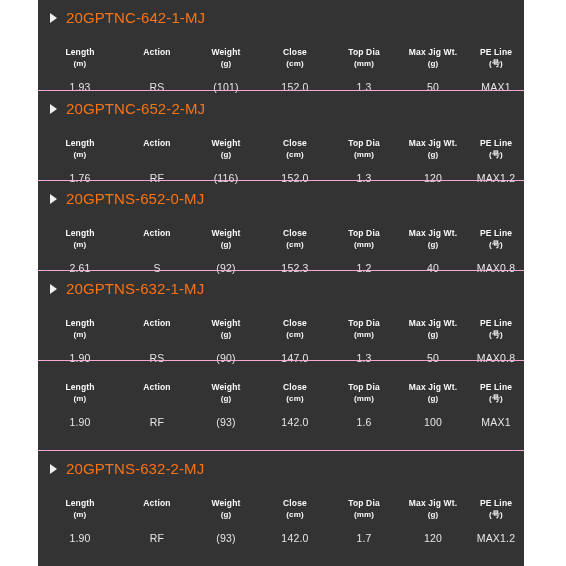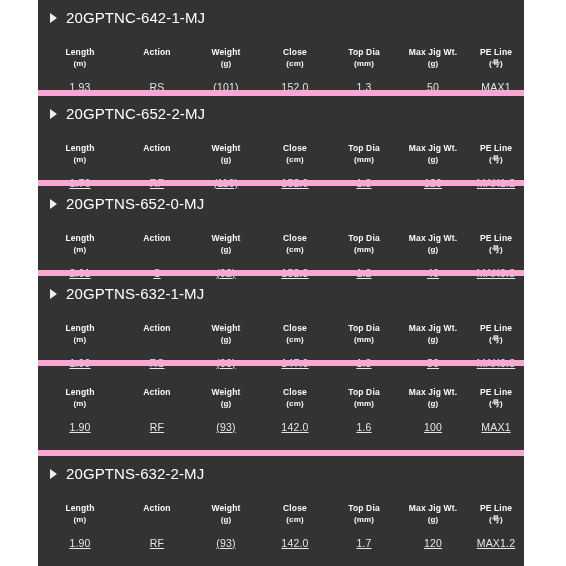--- a/index.html
+++ b/index.html
@@ -31,41 +31,41 @@
   .spec-block {
     position: relative;
     box-sizing: border-box;
     padding: 0;
     height: 90px;
   }
   .spec-block.first {
     height: 90px;
   }
   .spec-block + .spec-block {
-    border-top: 6px solid #f9a8d4;
+    border-top: 1px solid #f9a8d4;
   }
   .model-row {
     display: flex;
     align-items: center;
     padding: 9px 0 0 12px;
     height: 26px;
     box-sizing: border-box;
   }
   .tri-icon {
     display: inline-block;
     width: 0;
     height: 0;
     border-left: 7px solid #efefef;
     border-top: 5px solid transparent;
     border-bottom: 5px solid transparent;
     margin-right: 9px;
     flex: 0 0 auto;
   }
   .model-name {
-    color: #ffffff;
+    color: #f97316;
     font-size: 15px;
     letter-spacing: 0.1px;
     white-space: nowrap;
     font-weight: 400;
   }
   table.spec-table {
     width: 486px;
     border-collapse: collapse;
     table-layout: fixed;
     margin-top: 18px;
@@ -93,21 +93,20 @@
     font-weight: bold;
     margin-top: 1px;
   }
   table.spec-table td {
     color: #e6e6e6;
     font-size: 10.5px;
     text-align: center;
     padding: 11px 0 0 0;
     font-weight: 400;
     letter-spacing: 0.2px;
-    text-decoration: underline;
   }
 </style>
 </head>
 <body>
 
 <div id="page">
   <div id="spec-panel">
       <div class="spec-block first">
         <div class="model-row">
           <span class="tri-icon"></span>

